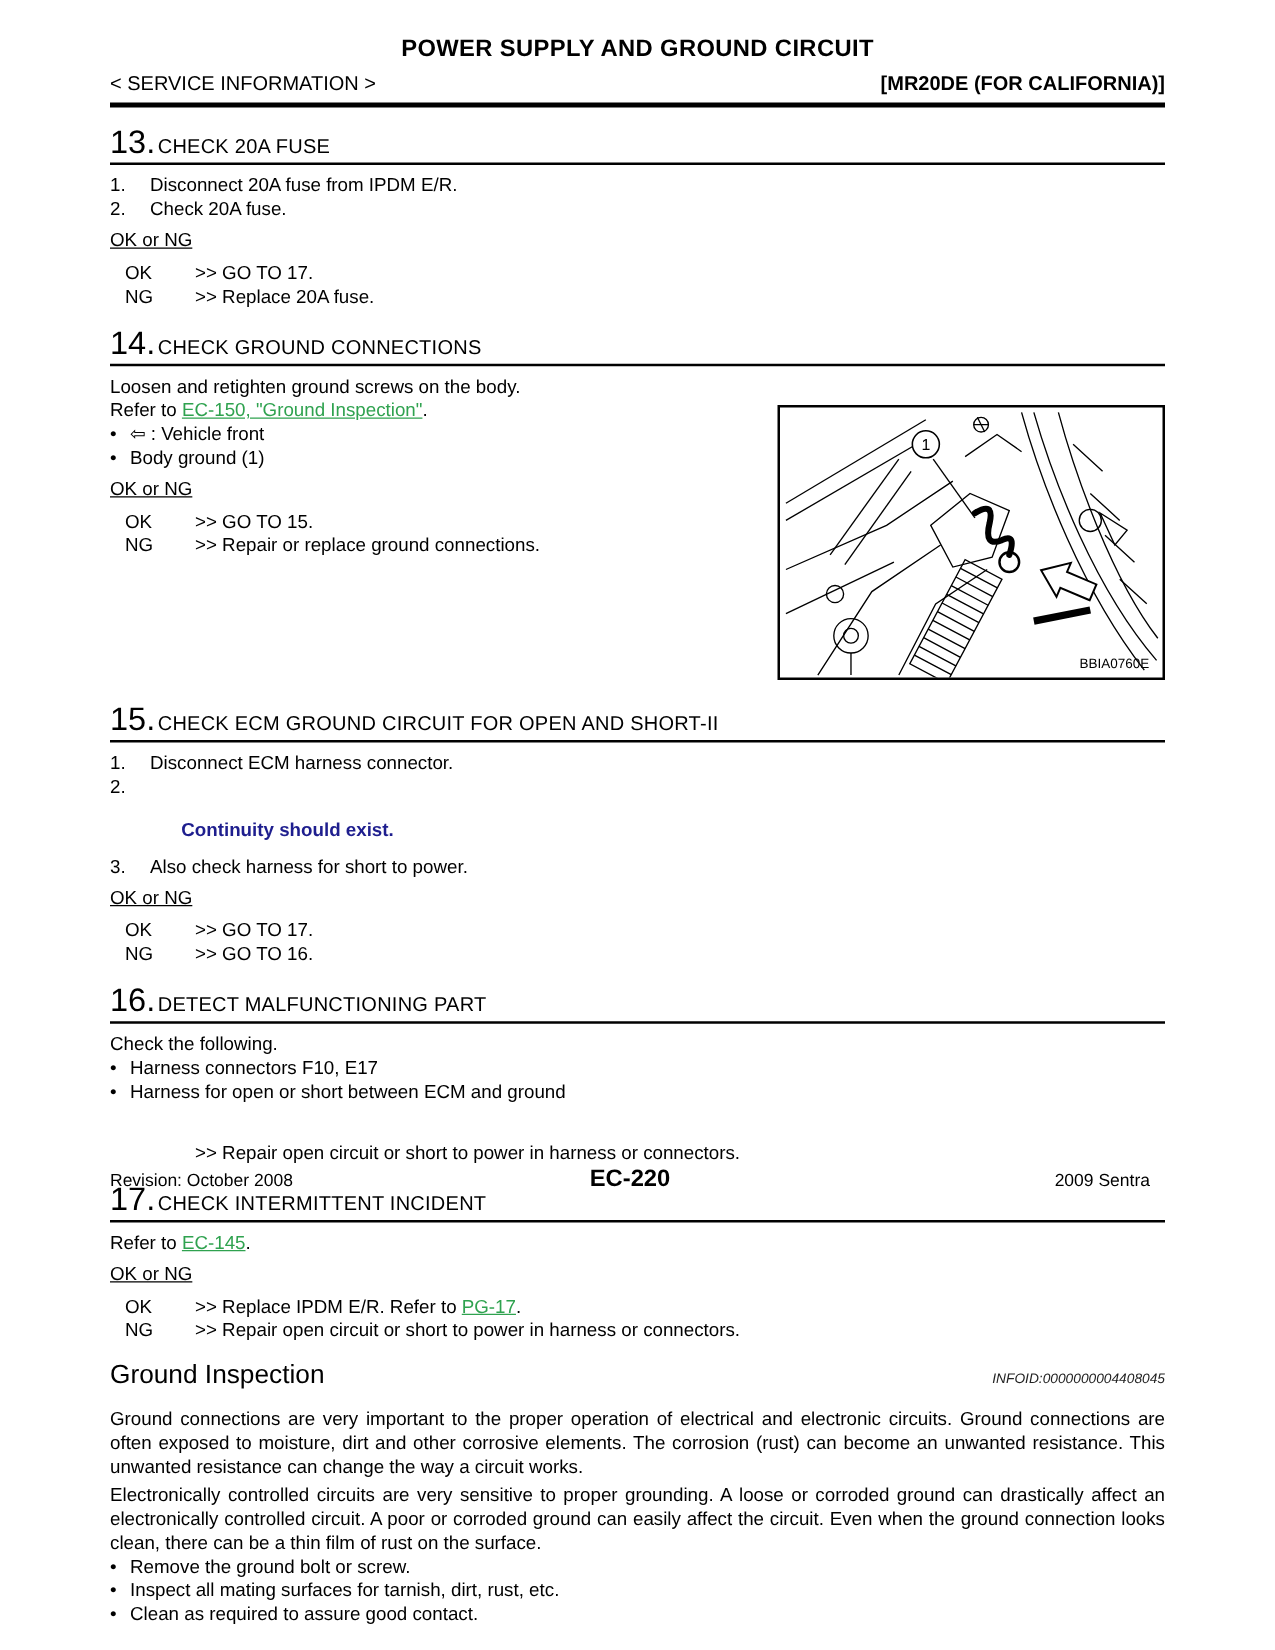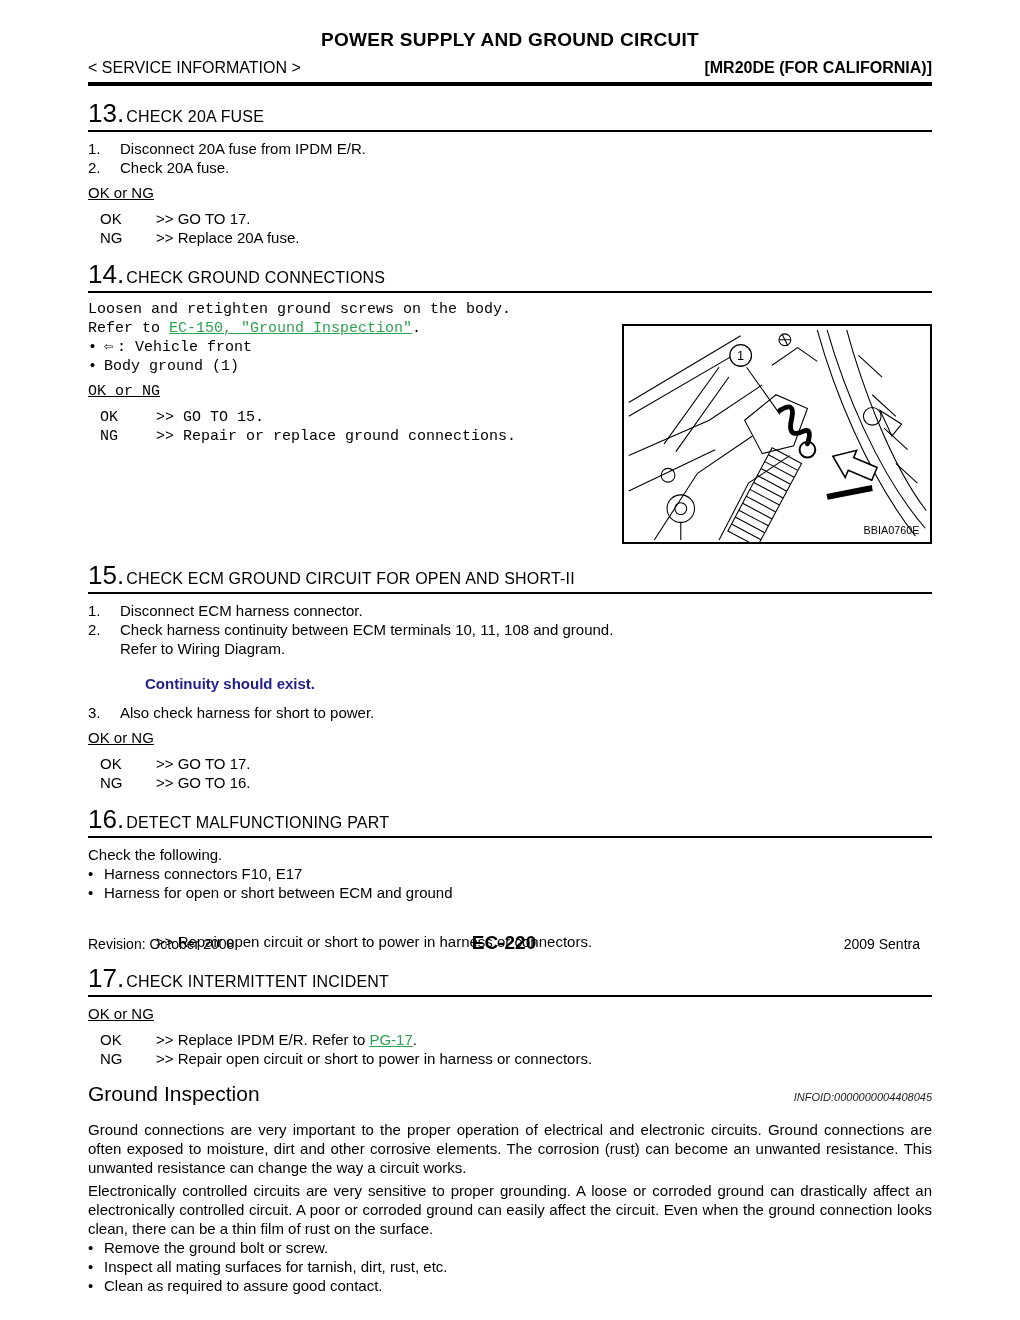--- a/index.html
+++ b/index.html
@@ -34,21 +34,21 @@
   .bul { display:flex; }
   .bul .m { width:16px; flex:none; }
   .bul .ar { padding-right:4px; }
 
   a.greenlink, .greenlink { color:#2fa24f; text-decoration:underline; cursor:pointer; }
 
   .spec { color:#1e1e8e; font-weight:bold; margin:16px 0 10px 57px; }
 
   
   .s14-wrap { position:relative; min-height:248px; }
-  .s14-left { width:530px;font-family:Liberation Mono, monospace; }
+  .s14-left { width:530px; }
   .figure-box { position:absolute; top:24px; right:0; width:310px; height:220px;
     border:2px solid #000; background:#fff; }
   .figure-box svg { width:100%; height:100%; display:block; }
 
   .lone-res { padding-left:68px; margin-top:30px; }
 
   
   .gi-head { display:flex; justify-content:space-between; align-items:baseline; margin-top:16px; }
   .gi-title { font-size:21px; }
   .infoid { font-size:11px; font-style:italic; color:#222; }
@@ -189,22 +189,20 @@
     <span class="sec-title">CHECK ECM GROUND CIRCUIT FOR OPEN AND SHORT-II</span>
   </div>
   <div class="rule-med"></div>
   <div class="sec-body">
     <div class="step">
       <span class="n">1.</span>
       <span>Disconnect ECM harness connector.</span>
     </div>
     <div class="step">
       <span class="n">2.</span>
-      <span><span>Check harness continuity between ECM terminals 10, 11, 108 and ground.</span><br>
-        <span>Refer to Wiring Diagram.</span></span>
     </div>
     <div class="spec">Continuity should exist.</div>
     <div class="step">
       <span class="n">3.</span>
       <span>Also check harness for short to power.</span>
     </div>
     <div class="okng">OK or NG</div>
     <div class="res">
       <span class="lbl">OK</span>
       <span>&gt;&gt; GO TO 17.</span>
@@ -232,20 +230,21 @@
     </div>
     <div class="lone-res">&gt;&gt; Repair open circuit or short to power in harness or connectors.</div>
   </div>
 
   <div class="sec-head">
     <span class="sec-num">17.</span>
     <span class="sec-title">CHECK INTERMITTENT INCIDENT</span>
   </div>
   <div class="rule-med"></div>
   <div class="sec-body">
+    <div><span>Refer to </span><a class="greenlink">EC-145</a><span>.</span></div>
     <div class="okng">OK or NG</div>
     <div class="res">
       <span class="lbl">OK</span>
       <span><span>&gt;&gt; Replace IPDM E/R. Refer to </span><a class="greenlink">PG-17</a><span>.</span></span>
     </div>
     <div class="res">
       <span class="lbl">NG</span>
       <span>&gt;&gt; Repair open circuit or short to power in harness or connectors.</span>
     </div>
   </div>

